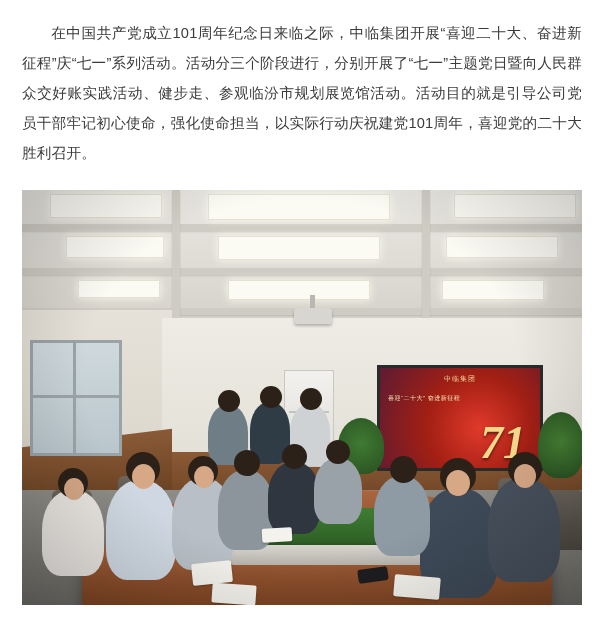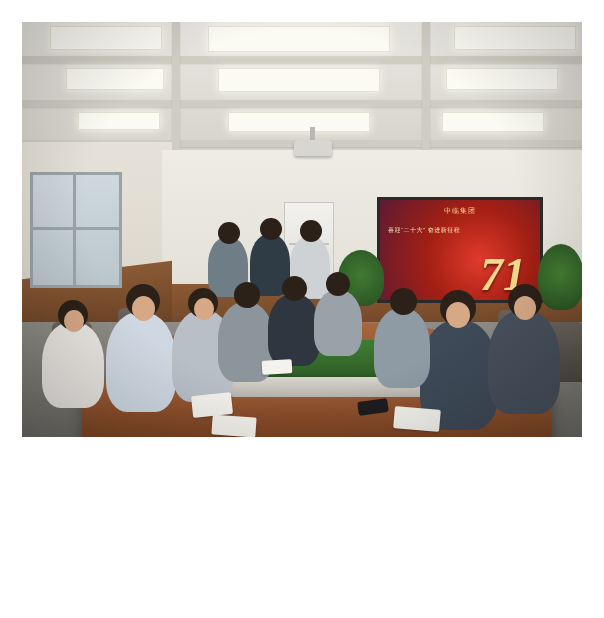--- a/index.html
+++ b/index.html
@@ -230,20 +230,23 @@
     position: absolute; inset: 0;
     background: radial-gradient(ellipse at 50% 45%, rgba(0,0,0,0) 55%, rgba(0,0,0,0.22) 100%);
     pointer-events: none;
   }
 </style>
 </head>
 <body>
 
 <div class="page">
 
+  <div class="article-body">
+    <p class="para">在中国共产党成立101周年纪念日来临之际，中临集团开展“喜迎二十大、奋进新征程”庆“七一”系列活动。活动分三个阶段进行，分别开展了“七一”主题党日暨向人民群众交好账实践活动、健步走、参观临汾市规划展览馆活动。活动目的就是引导公司党员干部牢记初心使命，强化使命担当，以实际行动庆祝建党101周年，喜迎党的二十大胜利召开。</p>
+  </div>
 
   <div class="figure">
     <div class="photo">
 
       <div class="ceiling"></div>
       <div class="ceiling-beam" style="left:0;top:34px;width:560px;height:7px;"></div>
       <div class="ceiling-beam" style="left:0;top:78px;width:560px;height:7px;"></div>
       <div class="ceiling-beam" style="left:0;top:118px;width:560px;height:7px;"></div>
       <div class="ceiling-beam" style="left:150px;top:0;width:8px;height:130px;"></div>
       <div class="ceiling-beam" style="left:400px;top:0;width:8px;height:130px;"></div>

